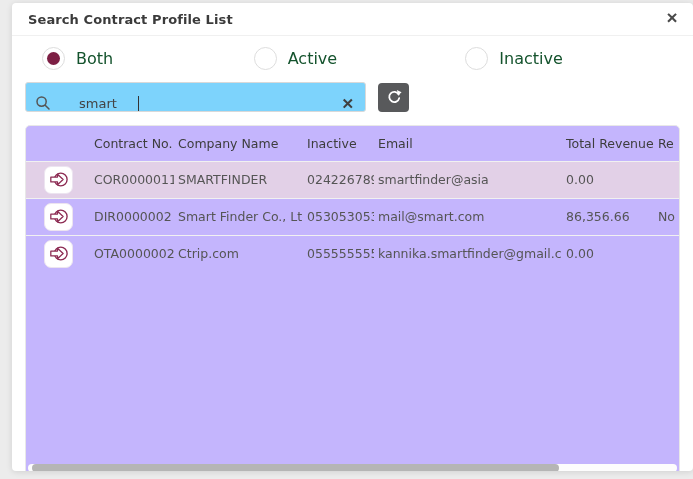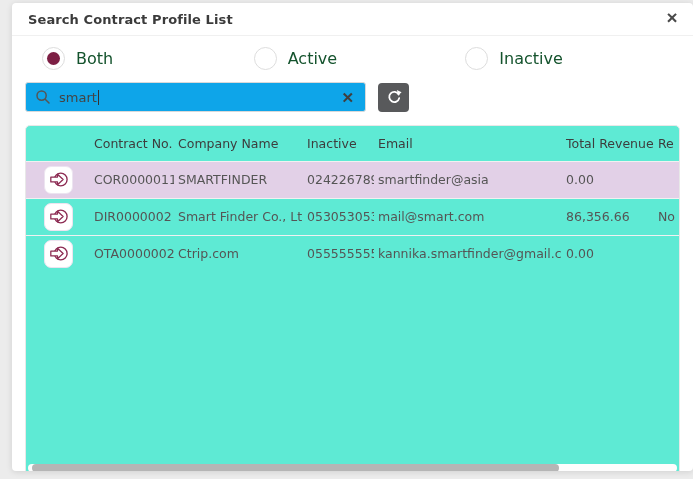--- a/index.html
+++ b/index.html
@@ -81,24 +81,25 @@
   .search-row {
     display: flex;
     align-items: center;
     padding: 4px 16px 8px 13px;
   }
   .search-field {
     width: 341px;
     height: 30px;
     border: 1px solid #d9d9d9;
     border-radius: 3px;
-    background: #0ea5e9;
-    display: flex;
-    align-items: center;
+    background: #7dd3fc;
+    display: flex;
+    align-items: flex-end;
     padding: 0 9px;
+    gap: 20px;
   }
   .search-field .magnifier { flex: 0 0 auto; display: flex; }
   .search-text {
     margin-left: 8px;
     color: #444;
     font-size: 13px;
     white-space: pre;
   }
   .caret {
     display: inline-block;
@@ -126,21 +127,21 @@
     cursor: pointer;
   }
   
   .table-container {
     position: absolute;
     left: 13px; top: 122px;
     width: 655px;
     height: 350px;
     border: 1px solid #e8e8e8;
     border-radius: 5px;
-    background: #5eead4;
+    background: #c4b5fd;
     overflow: hidden;
   }
   table.grid {
     border-collapse: collapse;
     table-layout: fixed;
     width: 690px;
   }
   table.grid col.c-icon    { width: 64px; }
   table.grid col.c-no      { width: 84px; }
   table.grid col.c-company { width: 129px; }

